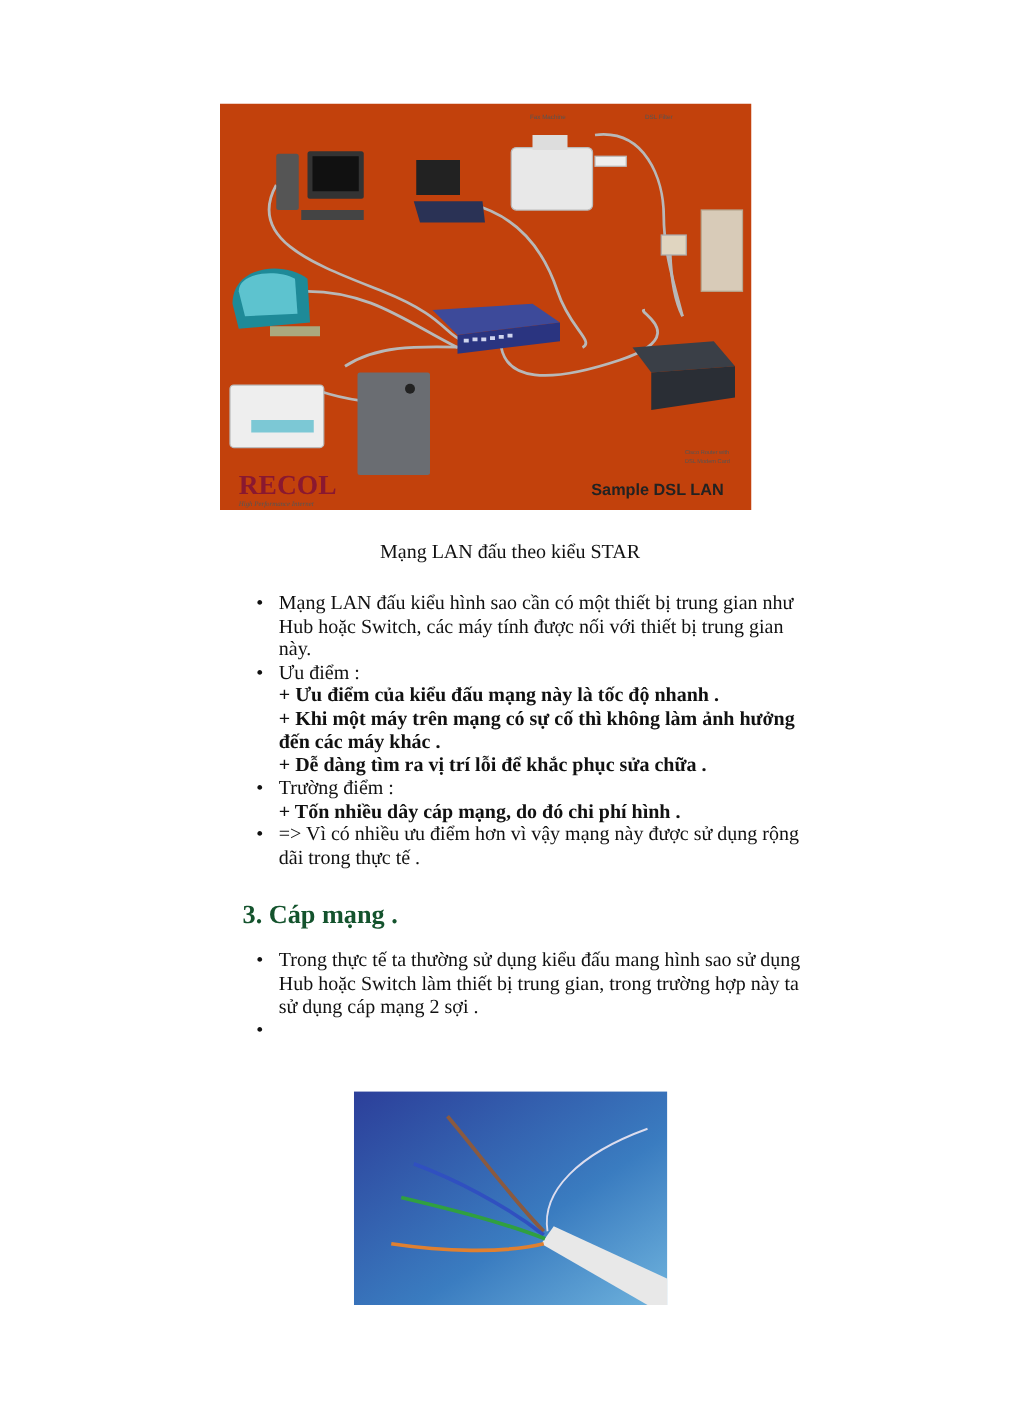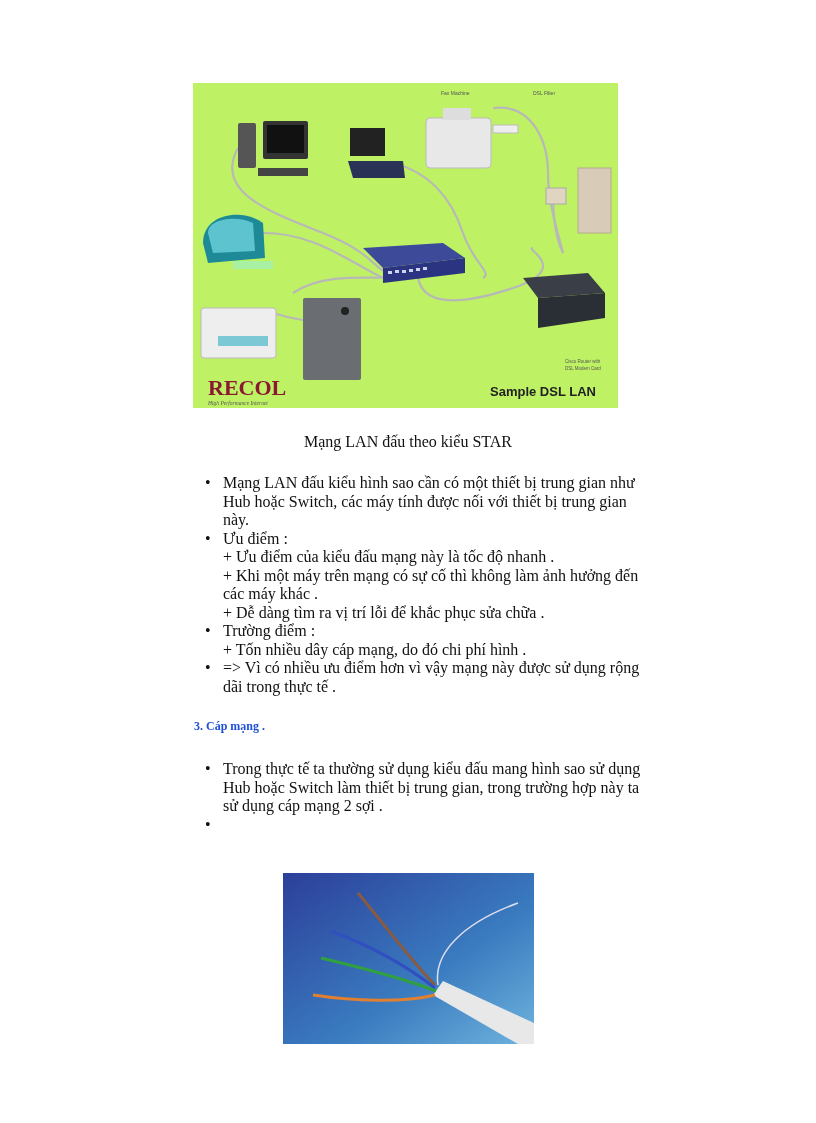--- a/index.html
+++ b/index.html
@@ -1,35 +1,35 @@
 <!DOCTYPE html>
 <html><head>
 <meta charset="utf-8">
 <style>
   html, body { margin: 0; padding: 0; background: #ffffff; }
   body { width: 816px; height: 1123px; position: relative; overflow: hidden;
          font-family: "Liberation Serif", "DejaVu Serif", serif; color: #111; }
   .page { position: absolute; left: 0; top: 0; width: 816px; height: 1123px; }
 
   
-  .figure { position: absolute; left: 193px; top: 83px; width: 425px; height: 325px; background: #bef264; }
+  .figure { position: absolute; left: 176px; top: 83px; width: 425px; height: 325px; background: #c2410c; }
   .figure svg { width: 100%; height: 100%; display: block; }
 
   .caption { position: absolute; left: 0; width: 816px; top: 433px; text-align: center;
              font-size: 16px; }
 
   .list { position: absolute; left: 205px; width: 440px; margin: 0; padding: 0; list-style: none;
           font-size: 16px; line-height: 18.5px; }
   .list li { position: relative; padding-left: 18px; }
   .list li .bullet { position: absolute; left: 0; top: 0; width: 14px; }
-  .list .sub { display: block; }
+  .list .sub { display: block; font-weight: bold; }
   .b { font-weight: normal; }
 
   .list1 { top: 474px; }
-  .heading { position: absolute; left: 194px; top: 719px; font-weight: bold; font-size: 12px; color: #1d4ed8; margin: 0; }
+  .heading { position: absolute; left: 194px; top: 719px; font-weight: bold; font-size: 21px; color: #14532d; margin: 0; }
   .list2 { top: 760px; }
 
   .cable { position: absolute; left: 283px; top: 873px; width: 251px; height: 171px; overflow: hidden; }
   .cable svg { width: 100%; height: 100%; display: block; }
 
   .tiny { font-family: "Liberation Sans", sans-serif; }
 </style>
 </head>
 <body>
 

